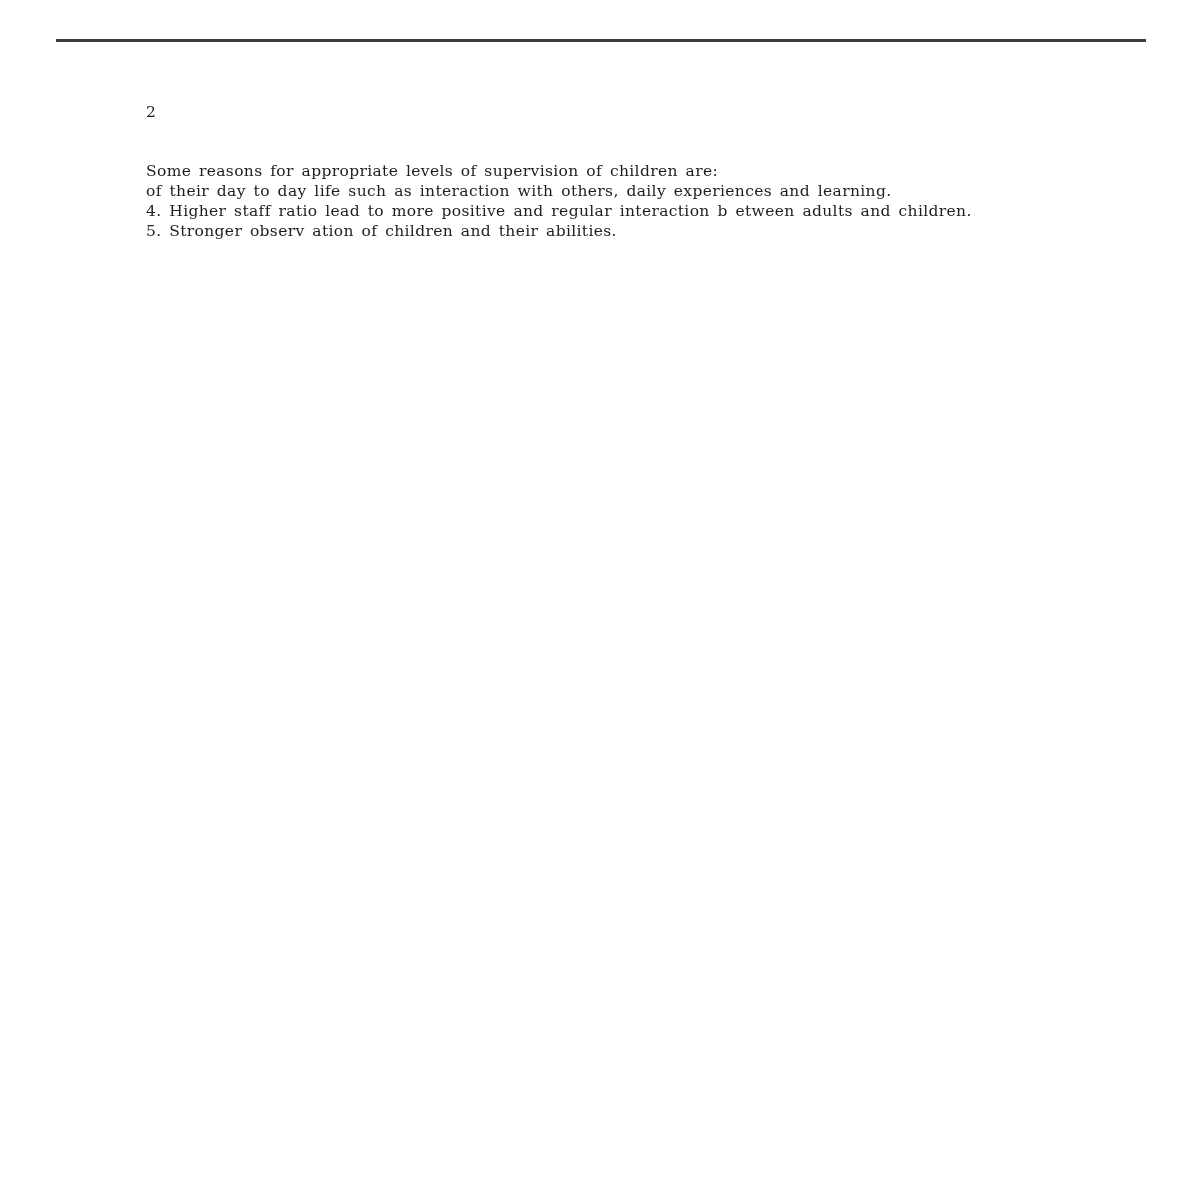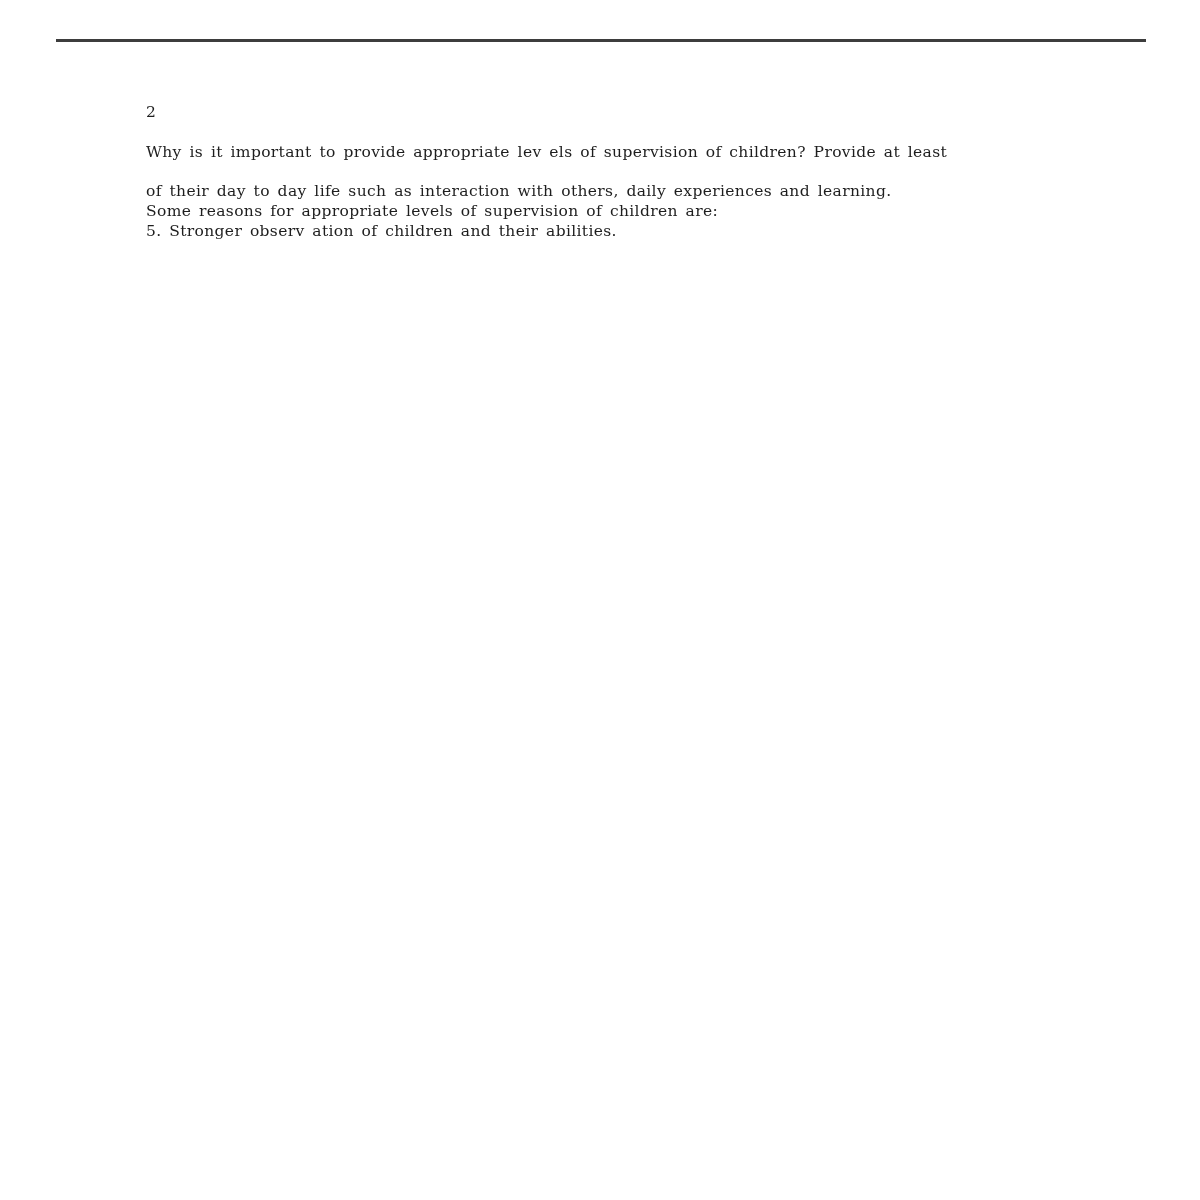--- a/index.html
+++ b/index.html
@@ -47,19 +47,19 @@
   .blank { height: 19.75px; }
 </style>
 </head>
 <body>
 
 <div class="page">
   <div class="top-rule"></div>
   <div class="content">
     <div class="line">2</div>
     <div class="line blank"></div>
-    <div class="line">Why is it important to provide appropriate lev els of supervision of children? Provide at least</div>
     <div class="line blank"></div>
+    <div class="line">Some reasons for appropriate levels of supervision of children are:</div>
     <div class="line">of their day to day life such as interaction with others, daily experiences and learning.</div>
-    <div class="line">Some reasons for appropriate levels of supervision of children are:</div>
+    <div class="line">4. Higher staff ratio lead to more positive and regular interaction b etween adults and children.</div>
     <div class="line">5. Stronger observ ation of children and their abilities.</div>
   </div>
 </div>
 
 </body></html>

